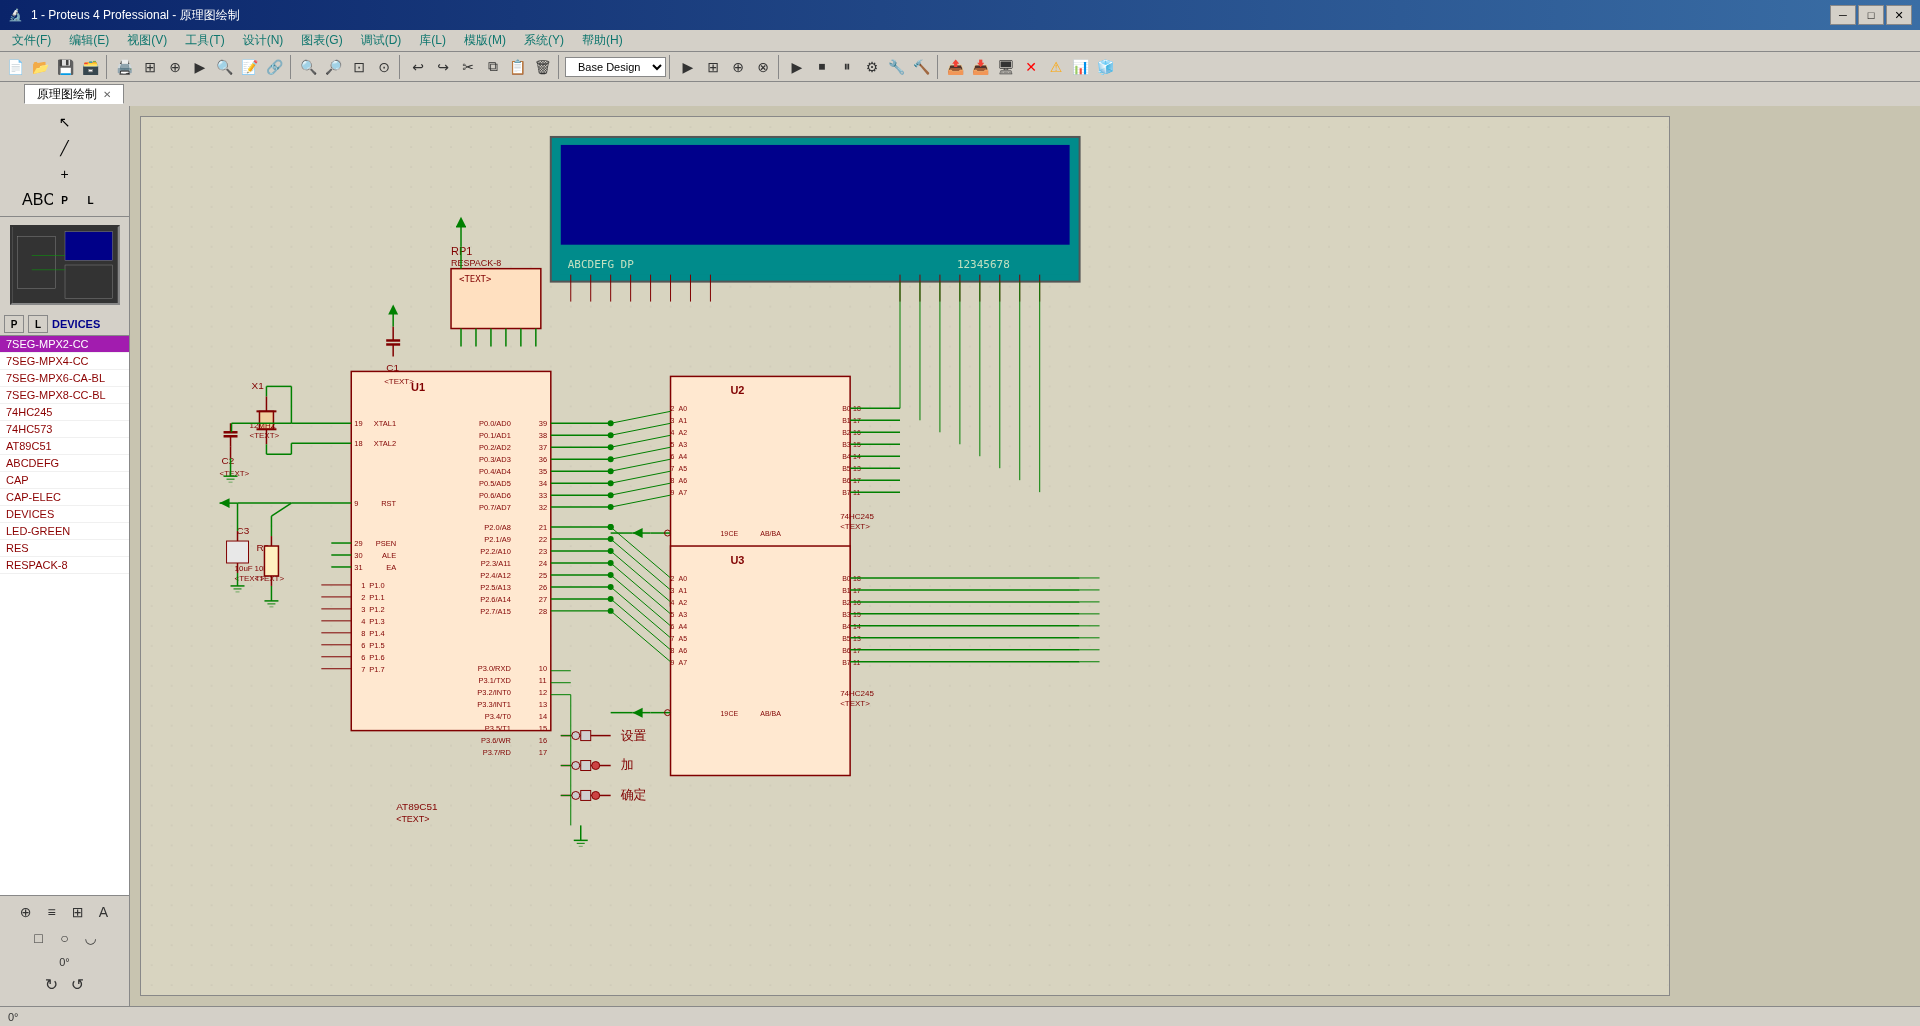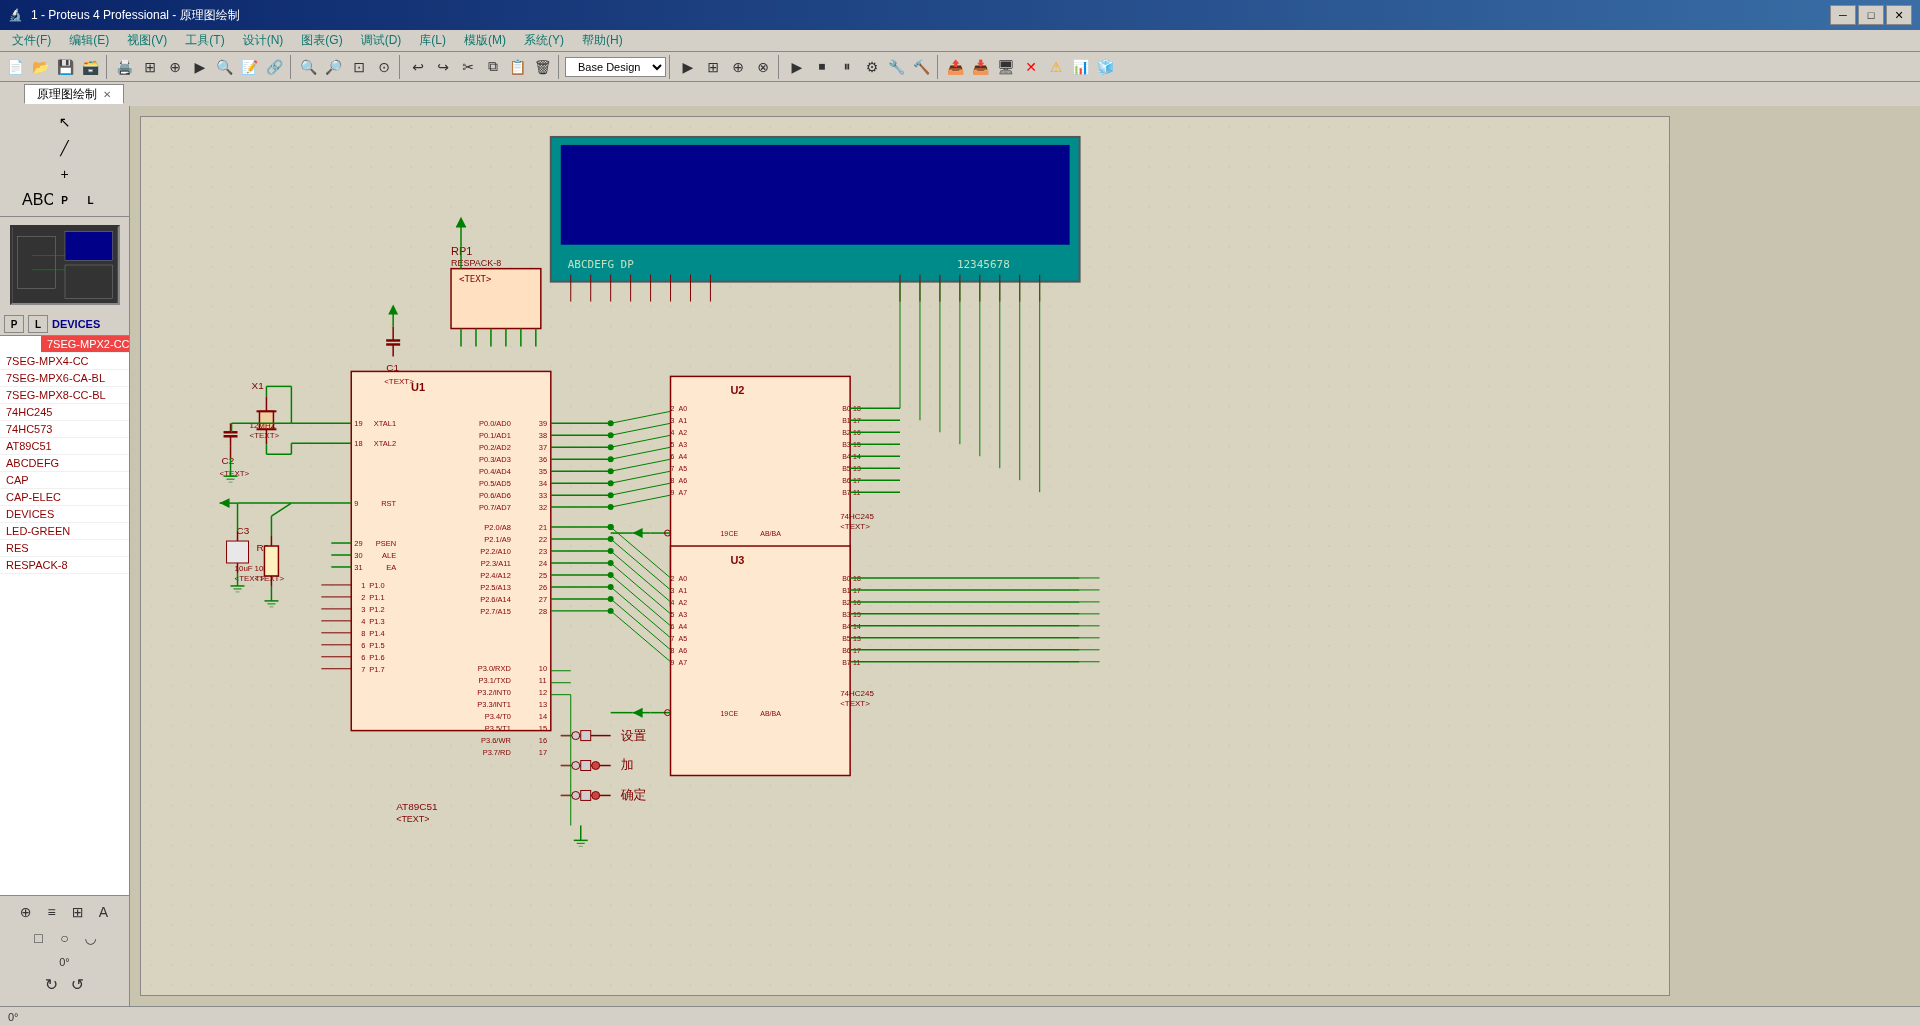--- a/index.html
+++ b/index.html
@@ -87,21 +87,21 @@
     .comp-btn {
       width: 20px; height: 18px; background: #d4d0c8; border: 1px solid #888;
       cursor: pointer; font-size: 10px; display: flex; align-items: center; justify-content: center; font-weight: bold;
     }
     #comp-title { font-size: 11px; font-weight: bold; color: #00008b; text-align: right; }
     #component-list { flex: 1; background: white; overflow-y: auto; }
     .comp-item {
       padding: 2px 6px; cursor: pointer; font-size: 11px; color: #8b0000;
       border-bottom: 1px solid #f0f0f0; white-space: nowrap;
     }
-    .comp-item.selected { background: #ef4444; color: white; margin-left: 41px; }
+    .comp-item.selected { background: #a21caf; color: white; }
 
     #left-side-tools {
       display: flex; flex-direction: column; align-items: center; padding: 4px;
       gap: 2px; border-top: 1px solid #888;
     }
     .side-icon {
       width: 24px; height: 24px; display: flex; align-items: center; justify-content: center;
       font-size: 14px; cursor: pointer; color: #333;
     }
 

